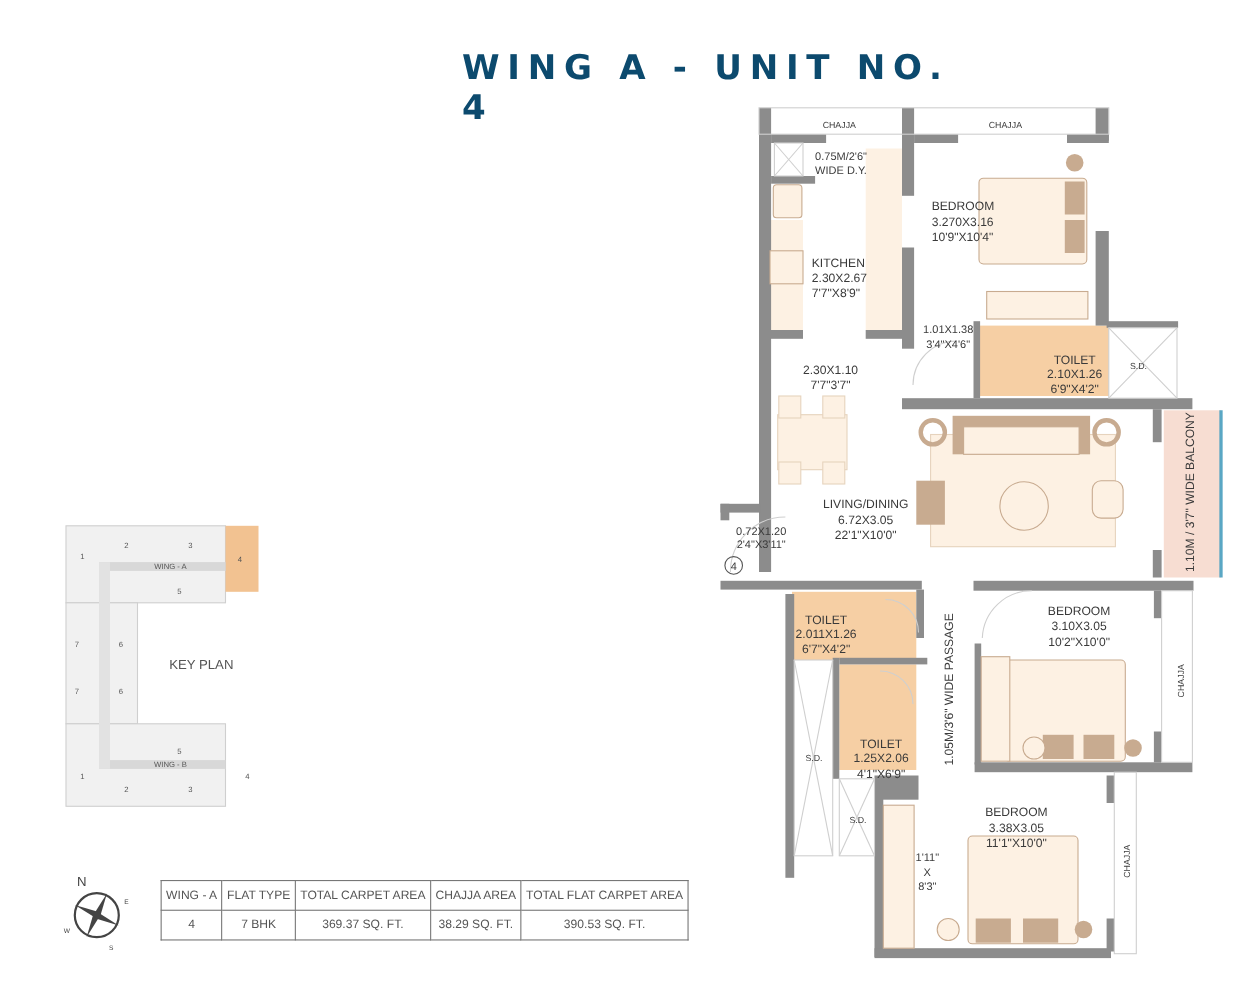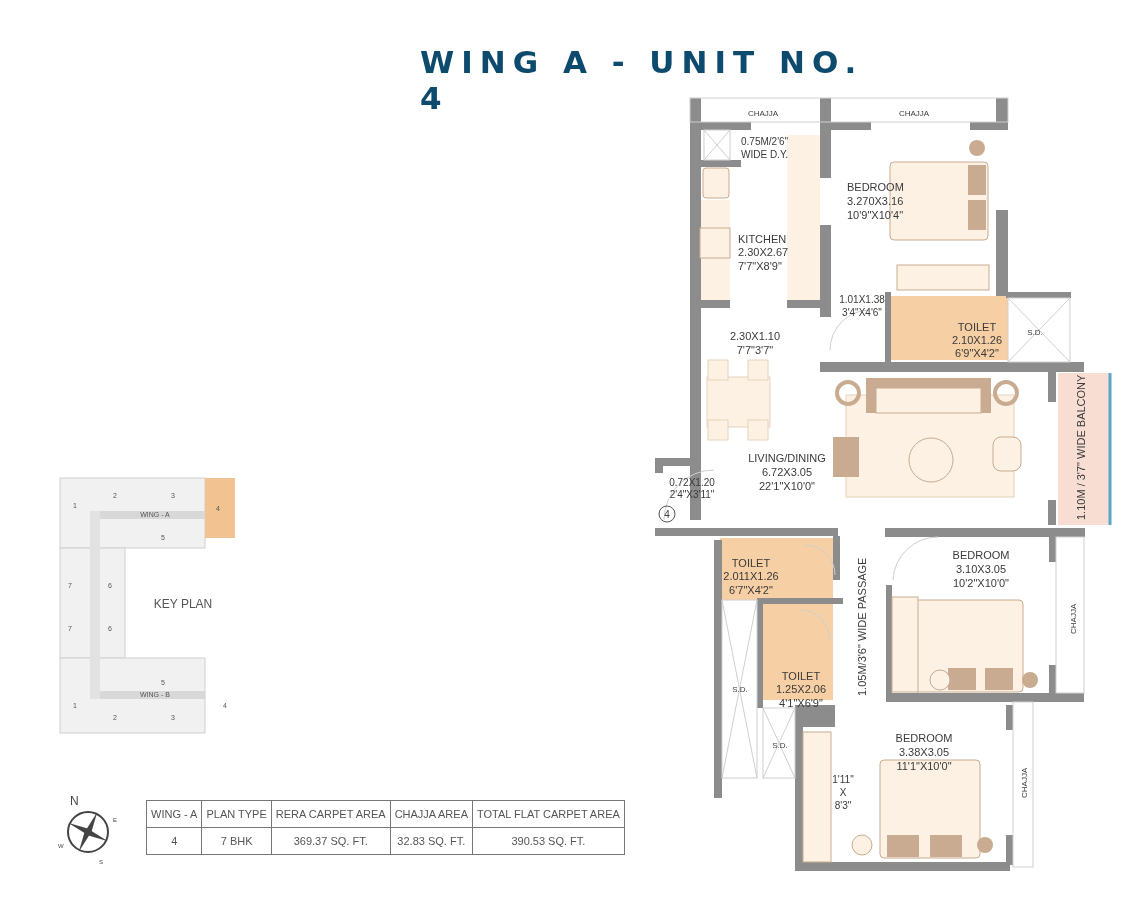--- a/index.html
+++ b/index.html
@@ -212,26 +212,26 @@
   <text x="15" y="13" font-size="12" fill="#444" font-family="Liberation Sans, sans-serif">N</text>
   <text x="58" y="30" font-size="6" fill="#444" font-family="Liberation Sans, sans-serif">E</text>
   <text x="3" y="56" font-size="6" fill="#444" font-family="Liberation Sans, sans-serif">W</text>
   <text x="44" y="72" font-size="6" fill="#444" font-family="Liberation Sans, sans-serif">S</text>
 </svg>
 
 <table class="area">
   <tbody>
       <tr>
     <th>WING - A</th>
-    <th>PLAN TYPE</th>
-    <th>RERA CARPET AREA</th>
+    <th>FLAT TYPE</th>
+    <th>TOTAL CARPET AREA</th>
     <th>CHAJJA AREA</th>
     <th>TOTAL FLAT CARPET AREA</th>
   </tr>
   <tr>
     <td>4</td>
     <td>7 BHK</td>
     <td>369.37 SQ. FT.</td>
-    <td>32.83 SQ. FT.</td>
+    <td>38.29 SQ. FT.</td>
     <td>390.53 SQ. FT.</td>
   </tr>
 </tbody>
   </table>
 
 </body></html>

